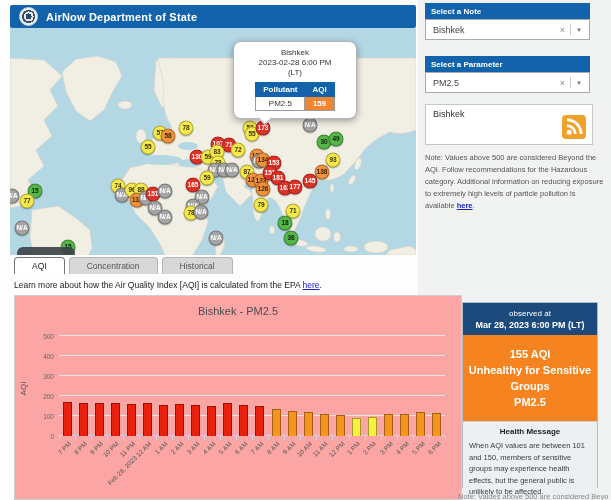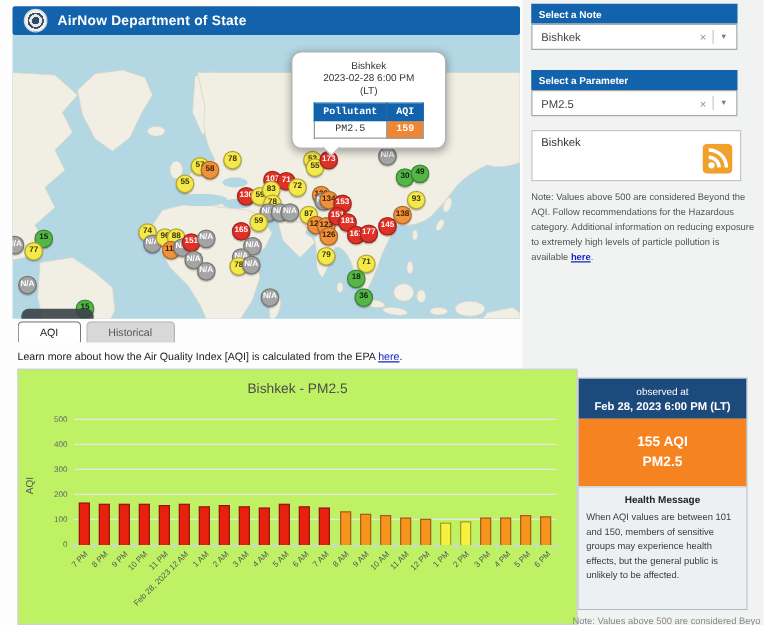--- a/index.html
+++ b/index.html
@@ -26,37 +26,37 @@
   .marker.o{background:#f0913b;color:#3c2405;}
   .marker.r{background:#e03127;color:#fff;}
   .marker.na{background:#a4a4a4;color:#fff;}
 
   .popup{position:absolute;left:223px;top:13px;width:110px;background:#fff;border:1px solid #b3b3b3;
          border-radius:8px;box-shadow:0 2px 7px rgba(0,0,0,.35);padding:6px 6px 7px;z-index:5;
          text-align:center;font-size:8px;color:#333;}
   .popup::after{content:"";position:absolute;bottom:-5px;left:26px;width:9px;height:9px;background:#fff;
          border-right:1px solid #b3b3b3;border-bottom:1px solid #b3b3b3;transform:rotate(45deg);}
   .popup .pline{line-height:10px;}
-  .popup table{margin:4px auto 0;border-collapse:collapse;font-family:Liberation Mono, monospace;}
+  .popup table{margin:4px auto 0;border-collapse:collapse;}
   .popup th{background:#1263ac;color:#fff;font-size:8px;padding:2px 7px;border:1px solid #1263ac;}
   .popup td{border:1px solid #9a9a9a;font-size:8px;padding:2px 7px;background:#fff;color:#333;}
   .popup td.aqi{background:#ef8632;color:#fff;font-weight:bold;}
   .attr-pill{position:absolute;left:7px;bottom:-4px;width:58px;height:12px;border-radius:6px;
          background:#3a4147;opacity:.9;z-index:4;}
 
   
   .tabs{position:absolute;left:14px;top:257px;display:flex;gap:4px;}
   .tab{height:17px;padding:0 17px;display:flex;align-items:center;font-size:8.5px;color:#555;
        background:#d8d8d8;border:1px solid #b5b5b5;border-bottom:none;border-radius:4px 4px 0 0;box-sizing:border-box;}
   .tab.active{background:#fff;border-color:#777;color:#222;}
   .learn{position:absolute;left:14px;top:280px;font-size:8.5px;color:#1c1c1c;}
   .lnk{color:#1522c4;text-decoration:underline;cursor:pointer;}
 
   
-  .chart-panel{position:absolute;left:14px;top:295px;width:448px;height:205px;background:#bef264;
+  .chart-panel{position:absolute;left:14px;top:295px;width:448px;height:205px;background:#fca5a5;
        border:1px solid #cfcfcf;box-sizing:border-box;}
   .chart-title{text-align:center;margin-top:9px;font-size:11px;color:#4d4d4d;}
   .ylab{position:absolute;left:2px;top:88px;font-size:8px;color:#555;transform:rotate(-90deg);}
   .plot{position:absolute;left:44px;top:40px;width:386px;height:100px;}
   .gline{position:absolute;left:0;width:100%;height:1px;background:#e6e6e6;}
   .gline.zero{background:#ccd6eb;}
   .ytick{position:absolute;right:100%;margin-right:5px;font-size:6.5px;color:#666;transform:translateY(-50%);white-space:nowrap;}
   .bars{position:absolute;left:0;bottom:0;width:100%;height:100%;display:flex;align-items:flex-end;
         justify-content:space-around;}
   .bar{width:9px;box-sizing:border-box;border:1px solid rgba(0,0,0,.35);border-bottom:none;} .bar.m{background:#f8ef3e;} .bar.o{background:#f7941e;} .bar.r{background:#e8200e;}
@@ -219,20 +219,21 @@
       </tr>
     </tbody>
       </table>
   </div>
 
   <div class="attr-pill"></div>
 </div>
 
 <div class="tabs">
     <div class="tab active">AQI</div>
+    <div class="tab">Concentration</div>
     <div class="tab">Historical</div>
   </div>
 
 <div class="learn">
   <span>Learn more about how the Air Quality Index [AQI] is calculated from the EPA </span><span class="lnk">here</span><span>.</span>
 </div>
 
 <div class="chart-panel">
   <div class="chart-title">Bishkek - PM2.5</div>
   <div class="ylab">AQI</div>
@@ -401,24 +402,25 @@
   </svg>
 </div>
 
 <div class="note">
   <span>Note: Values above 500 are considered Beyond the AQI. Follow recommendations for the Hazardous category. Additional information on reducing exposure to extremely high levels of particle pollution is available </span><span class="lnk">here</span><span>.</span>
 </div>
 
 <div class="cc">
   <div class="cc-hdr">
     <div class="l2">observed at</div>
-    <div class="l3">Feb 28, 2023 6:00 PM (LT)</div>
+    <div class="l3">Mar 28, 2023 6:00 PM (LT)</div>
   </div>
   <div class="cc-aqi">
     <div>155 AQI</div>
+    <div>Unhealthy for Sensitive Groups</div>
     <div>PM2.5</div>
   </div>
   <div class="cc-health">
     <div class="ht">Health Message</div>
     <div class="hb">When AQI values are between 101 and 150, members of sensitive groups may experience health effects, but the general public is unlikely to be affected.</div>
   </div>
 </div>
 <div class="cc-cutoff">Note: Values above 500 are considered Beyond t</div>
 
 </body></html>

